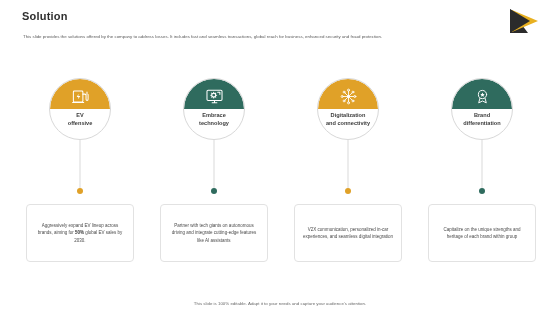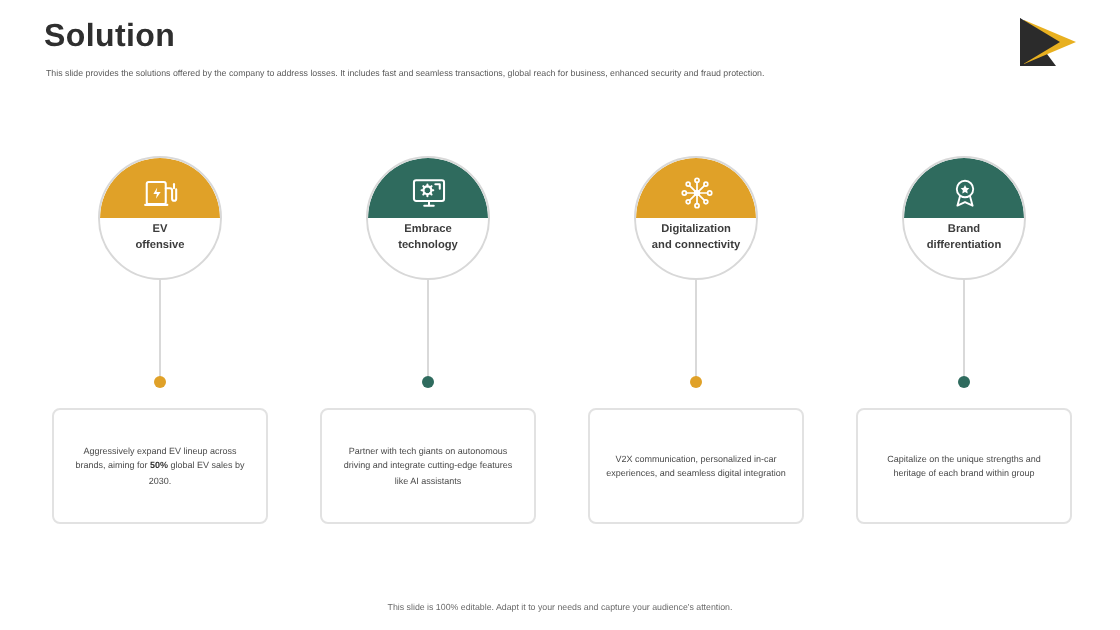--- a/index.html
+++ b/index.html
@@ -9,21 +9,21 @@
     font-family:"Liberation Sans", sans-serif;
     overflow:hidden;
     position:relative;
     color:#3d3d3d;
   }
   .slide{position:absolute;inset:0;}
 
   
   .title{
     position:absolute;left:22px;top:10px;
-    font-size:16px;font-weight:bold;color:#2f2f2f;
+    font-size:11px;font-weight:bold;color:#2f2f2f;
     letter-spacing:.2px;
   }
   .subtitle{
     position:absolute;left:23px;top:33px;width:470px;
     font-size:4.4px;line-height:7px;color:#5b5b5b;
   }
 
   
   .logo{
     position:absolute;right:18px;top:8px;width:34px;height:26px;

